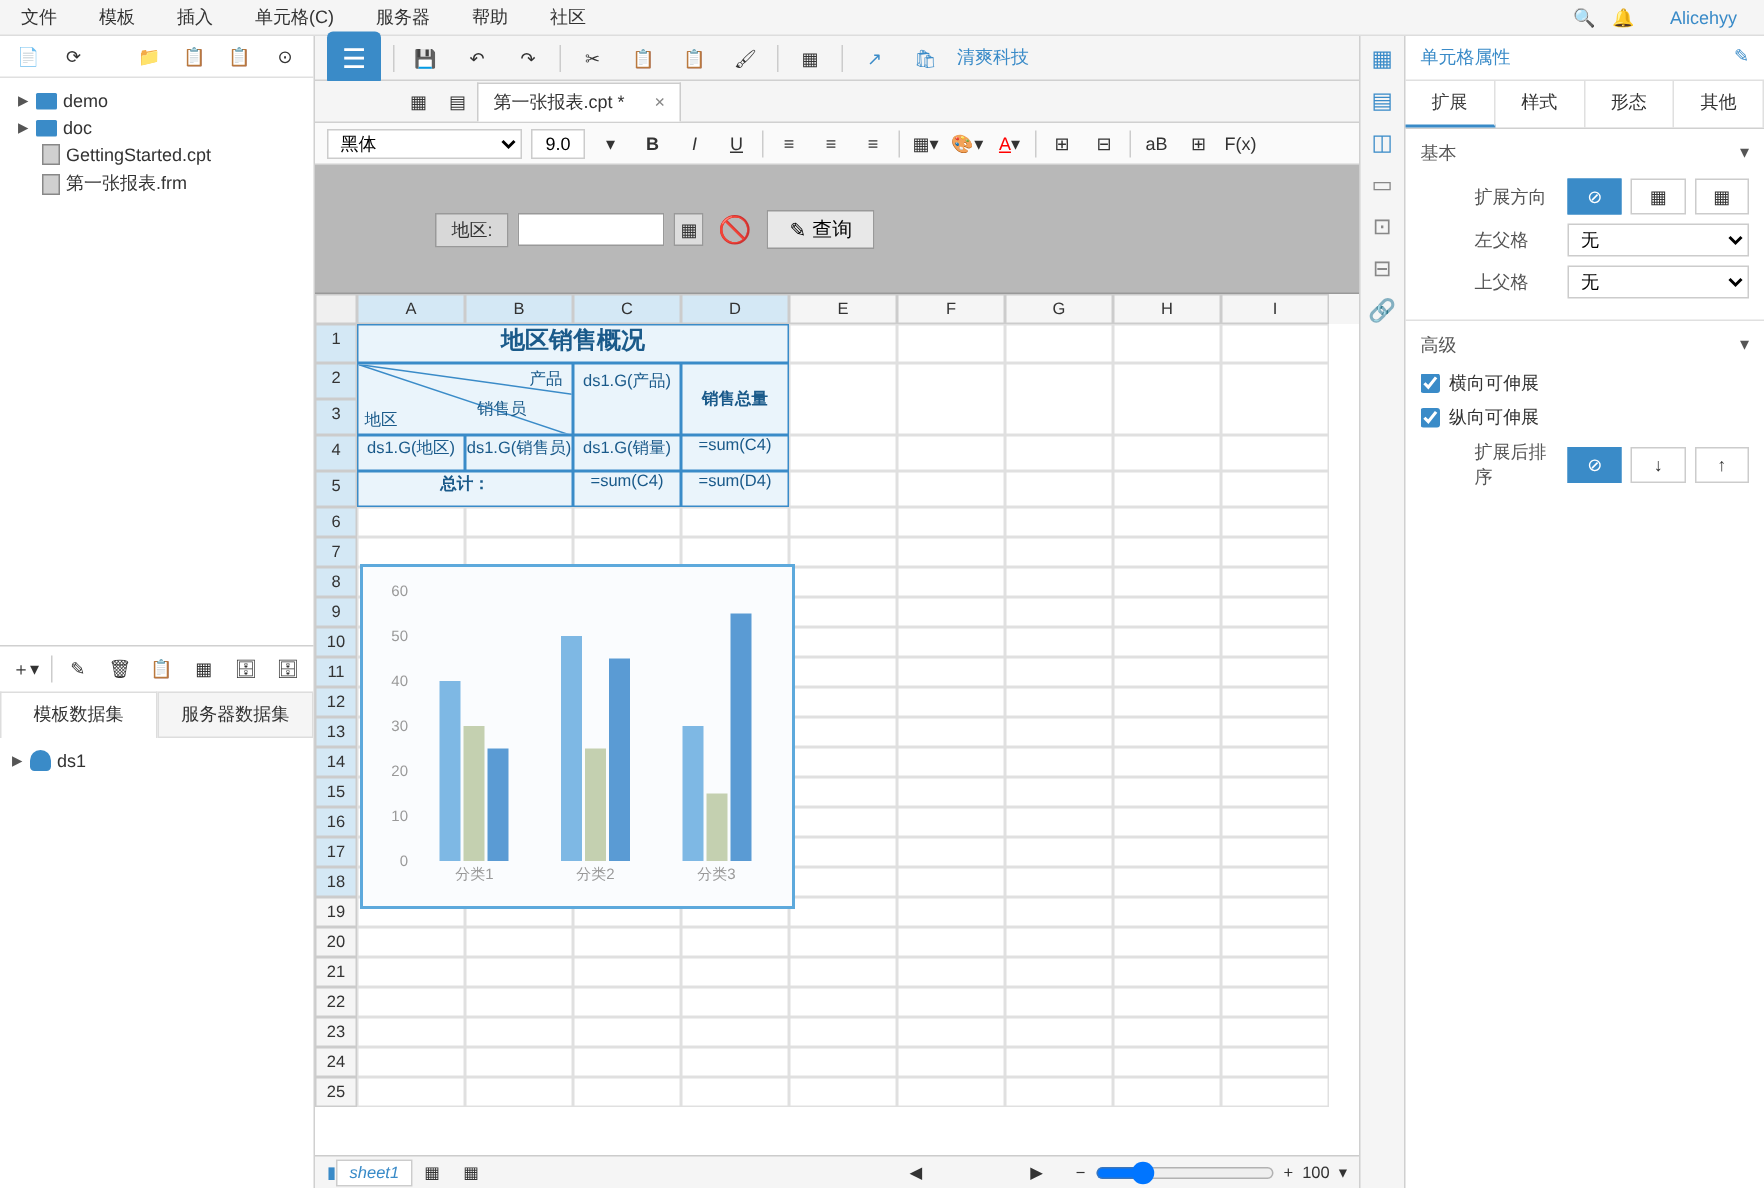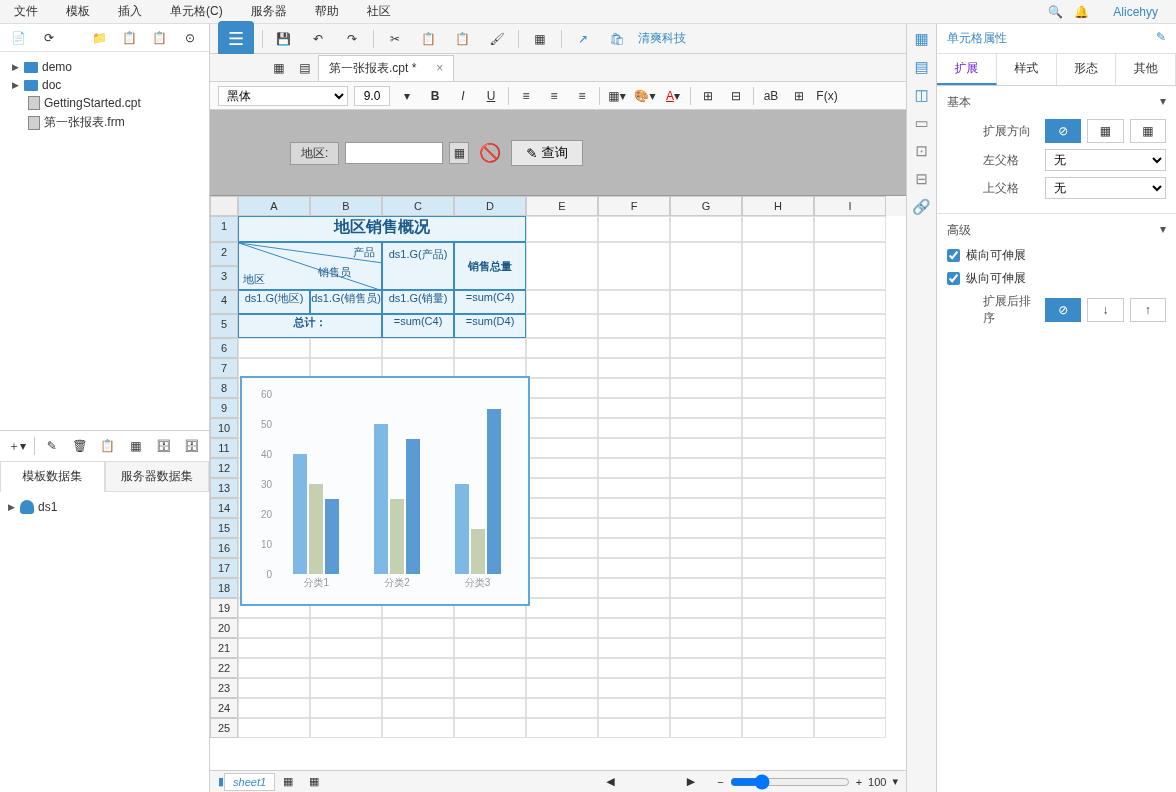--- a/index.html
+++ b/index.html
@@ -75,21 +75,21 @@
 .sheet-tab { padding: 2px 8px; border: 1px solid #ccc; background: #fff; color: #3a8bc8; font-style: italic; }
 .zoom-area { margin-left: auto; display: flex; align-items: center; gap: 6px; }
 .zoom-slider { width: 120px; }
 .right-strip { width: 30px; background: #f5f5f5; border-left: 1px solid #d0d0d0; display: flex; flex-direction: column; align-items: center; padding-top: 6px; gap: 10px; }
 .strip-ic { width: 18px; height: 18px; cursor: pointer; color: #3a8bc8; font-size: 15px; display:flex;align-items:center;justify-content:center; }
 .strip-ic.dim { color: #888; }
 .right-panel { width: 240px; background: #fff; border-left: 1px solid #d0d0d0; display: flex; flex-direction: column; }
 .rp-title { padding: 6px 10px; border-bottom: 1px solid #e0e0e0; color: #3a8bc8; font-size: 12px; display: flex; justify-content: space-between; }
 .rp-tabs { display: flex; border-bottom: 1px solid #d0d0d0; }
 .rp-tab { flex: 1; padding: 6px 0; text-align: center; font-size: 12px; cursor: pointer; border-right: 1px solid #e0e0e0; }
-.rp-tab.active { color: #6d28d9; border-bottom: 2px solid #3a8bc8; }
+.rp-tab.active { color: #404040; border-bottom: 2px solid #3a8bc8; }
 .rp-section { padding: 8px 10px; }
 .rp-section-title { font-size: 12px; margin-bottom: 8px; display: flex; justify-content: space-between; color: #555; gap: 32px; }
 .rp-row { display: flex; align-items: center; margin: 6px 0; gap: 6px; font-size: 12px; }
 .rp-label { width: 56px; color: #555; margin-left: 36px; }
 .dir-btn { flex: 1; height: 24px; border: 1px solid #ccc; display: flex; align-items: center; justify-content: center; cursor: pointer; }
 .dir-btn.active { background: #3a8bc8; color: #fff; border-color: #3a8bc8; }
 .rp-select { flex: 1; height: 22px; border: 1px solid #ccc; padding: 0 4px; font-size: 12px; background: #fff; }
 .rp-check { display: flex; align-items: center; gap: 6px; margin: 6px 0; }
 .rp-check input { accent-color: #3a8bc8; }
 svg { display: block; }

